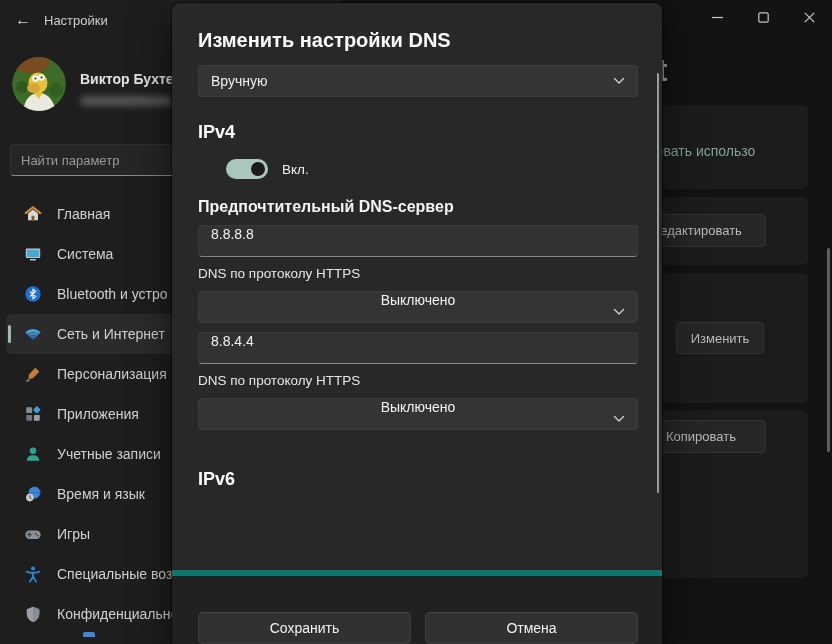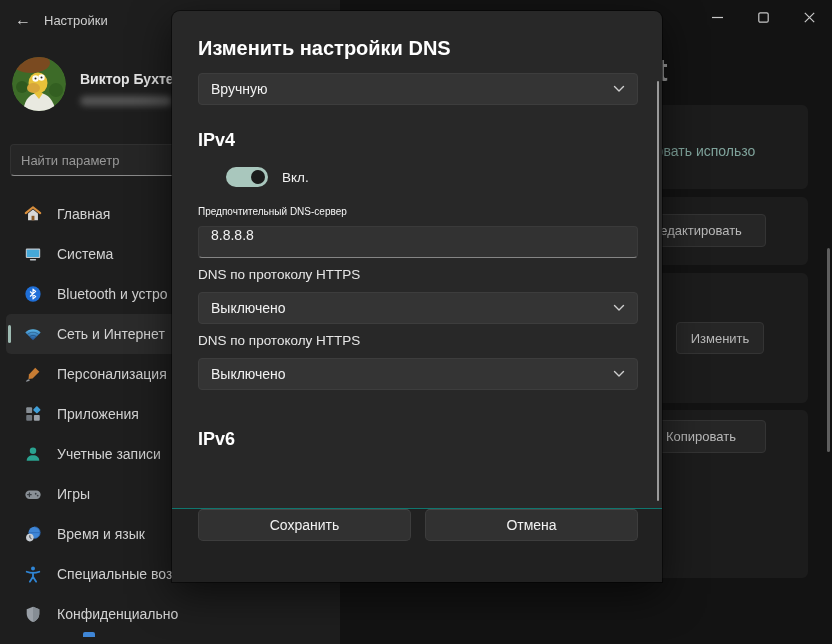--- a/index.html
+++ b/index.html
@@ -46,43 +46,43 @@
   .bg-btn{position:absolute;height:33px;background:#262626;border:1px solid #343434;border-radius:4px;
     color:#b9b9b9;font-size:13px;display:flex;align-items:center;justify-content:center;white-space:nowrap;}
   .bg-btn-edit{left:288px;top:214px;width:138px;}
   .bg-btn-change{left:336px;top:322px;width:88px;height:32px;}
   .bg-btn-copy{left:296px;top:420px;width:130px;}
   .main-scroll-thumb{position:absolute;right:2px;top:248px;width:3px;height:204px;background:#5f5f5f;border-radius:2px;}
   
   .win-controls{position:absolute;right:0;top:0;height:34px;display:flex;z-index:6;}
   .win-ctrl{width:46px;height:34px;display:flex;align-items:center;justify-content:center;color:#c8c8c8;}
   
-  .dialog{position:absolute;left:172px;top:3px;width:490px;height:571px;background:#282828;
-    border-radius:8px 8px 0 0;box-shadow:0 12px 40px rgba(0,0,0,.6), 0 0 0 1px rgba(0,0,0,.45);z-index:10;margin-top:8px;}
+  .dialog{position:absolute;left:172px;top:3px;width:490px;height:641px;background:#282828;
+    border-radius:8px 8px 0 0;box-shadow:0 12px 40px rgba(0,0,0,.6), 0 0 0 1px rgba(0,0,0,.45);z-index:10;}
   .dialog-body{padding:26px 24px 0 26px;}
   .dlg-title{color:#fff;font-size:20px;font-weight:700;margin:0 0 13px 0;}
   .combo{height:32px;background:#343434;border:1px solid #3d3d3d;border-radius:4px;display:flex;align-items:center;
     padding:0 12px;color:#f2f2f2;font-size:14px;}
   .combo .chev{margin-left:auto;display:flex;}
   .sect-head{color:#fff;font-size:18px;font-weight:700;}
   .sect-ipv4{margin:25px 0 0 0;}
   .toggle-row{margin-top:16px;display:flex;align-items:center;padding-left:28px;}
   .toggle{width:42px;height:20px;border-radius:10px;background:#a9c7bd;position:relative;flex:0 0 auto;}
   .toggle .knob{position:absolute;right:3px;top:3px;width:14px;height:14px;border-radius:50%;background:#1b1b1b;}
   .toggle-label{color:#f2f2f2;font-size:13.5px;margin-left:14px;}
-  .field-label{color:#f5f5f5;font-size:10px;font-weight:400;margin-top:19px;}
+  .field-label{color:#f5f5f5;font-size:16px;font-weight:700;margin-top:19px;}
   .field-label2{color:#e6e6e6;font-size:13.5px;font-weight:400;margin-top:9px;}
   .text-input{margin-top:9px;height:32px;background:#323232;border:1px solid #3a3a3a;border-bottom:1px solid #858585;
     border-radius:4px;display:flex;align-items:flex-start;padding:0 12px;color:#f2f2f2;font-size:14px;}
-  .mt10{margin-top:10px;}
+  .mt10{margin-top:10px;flex-direction:column;}
   .mt30{margin-top:30px;}
   .sect-ipv6{margin-top:39px;}
   .dlg-scroll-thumb{position:absolute;right:3px;top:70px;width:2px;height:420px;background:#9a9a9a;border-radius:1px;}
-  .dlg-footer{position:absolute;left:0;bottom:0;width:100%;height:74px;background:#212121;border-top:1px solid #0f766e;
-    display:flex;align-items:flex-start;gap:14px;padding:0 24px 0 26px;}
+  .dlg-footer{position:absolute;left:0;bottom:0;width:100%;height:74px;background:#212121;border-top:6px solid #0f766e;
+    display:flex;align-items:flex-end;gap:14px;padding:0 24px 0 26px;}
   .dlg-btn{flex:1;height:32px;background:#313131;border:1px solid #3d3d3d;border-top-color:#474747;border-radius:5px;
     color:#f2f2f2;font-size:14px;display:flex;align-items:center;justify-content:center;}
 </style>
 </head>
 <body>
 
 <div class="stage">
 
   <div class="left-region">
     <div class="titlebar-left">
@@ -190,38 +190,38 @@
           <svg viewBox="0 0 20 20">
               <circle cx="10" cy="6.5" r="3.6" fill="#2aa390"></circle>
               <path d="M3 17.5 C3 13.6 6 11.5 10 11.5 C14 11.5 17 13.6 17 17.5 Z" fill="#2aa390"></path>
             </svg>
         </span>
         <span class="nav-label">Учетные записи</span>
       </div>
       <div class="nav-item">
         <span class="nav-icon">
           <svg viewBox="0 0 20 20">
+              <circle cx="11.5" cy="8.5" r="6.5" fill="#3f86d6"></circle>
+              <path d="M11.5 2 a6.5 6.5 0 0 1 0 13 M5 8.5 h13" stroke="#2a66b0" stroke-width="0.8" fill="none"></path>
+              <circle cx="6.5" cy="14" r="4.2" fill="#c9ced3"></circle>
+              <path d="M6.5 11.8 V14 L8 15" stroke="#30353a" stroke-width="1" fill="none" stroke-linecap="round"></path>
+            </svg>
+        </span>
+        <span class="nav-label">Время и язык</span>
+      </div>
+      <div class="nav-item">
+        <span class="nav-icon">
+          <svg viewBox="0 0 20 20">
               <rect x="1.5" y="6" width="17" height="9.5" rx="4.7" fill="#8a9096"></rect>
               <path d="M6 8.8 v4 M4 10.8 h4" stroke="#383d42" stroke-width="1.4" stroke-linecap="round"></path>
               <circle cx="13" cy="9.7" r="1" fill="#383d42"></circle>
               <circle cx="15.2" cy="11.7" r="1" fill="#383d42"></circle>
             </svg>
         </span>
         <span class="nav-label">Игры</span>
-      </div>
-      <div class="nav-item">
-        <span class="nav-icon">
-          <svg viewBox="0 0 20 20">
-              <circle cx="11.5" cy="8.5" r="6.5" fill="#3f86d6"></circle>
-              <path d="M11.5 2 a6.5 6.5 0 0 1 0 13 M5 8.5 h13" stroke="#2a66b0" stroke-width="0.8" fill="none"></path>
-              <circle cx="6.5" cy="14" r="4.2" fill="#c9ced3"></circle>
-              <path d="M6.5 11.8 V14 L8 15" stroke="#30353a" stroke-width="1" fill="none" stroke-linecap="round"></path>
-            </svg>
-        </span>
-        <span class="nav-label">Время и язык</span>
       </div>
       <div class="nav-item">
         <span class="nav-icon">
           <svg viewBox="0 0 20 20">
               <circle cx="10" cy="3.8" r="2.2" fill="#2f86d6"></circle>
               <path d="M3 7.5 C7 9 13 9 17 7.5 M10 8.5 V13 M10 13 L6.5 18.5 M10 13 L13.5 18.5" stroke="#2f86d6" stroke-width="2" fill="none" stroke-linecap="round" stroke-linejoin="round"></path>
             </svg>
         </span>
         <span class="nav-label">Специальные воз</span>
       </div>
@@ -299,20 +299,23 @@
       <div class="field-label2">DNS по протоколу HTTPS</div>
       <div class="combo mt10">
         <span>Выключено</span>
         <span class="chev">
           <svg width="12" height="8" viewBox="0 0 12 8">
               <path d="M1.5 1.5 L6 6 L10.5 1.5" stroke="#cfcfcf" stroke-width="1.4" fill="none" stroke-linecap="round" stroke-linejoin="round"></path>
             </svg>
         </span>
       </div>
 
+      <div class="text-input">
+        <span>8.8.4.4</span>
+      </div>
 
       <div class="field-label2">DNS по протоколу HTTPS</div>
       <div class="combo mt10">
         <span>Выключено</span>
         <span class="chev">
           <svg width="12" height="8" viewBox="0 0 12 8">
               <path d="M1.5 1.5 L6 6 L10.5 1.5" stroke="#cfcfcf" stroke-width="1.4" fill="none" stroke-linecap="round" stroke-linejoin="round"></path>
             </svg>
         </span>
       </div>

